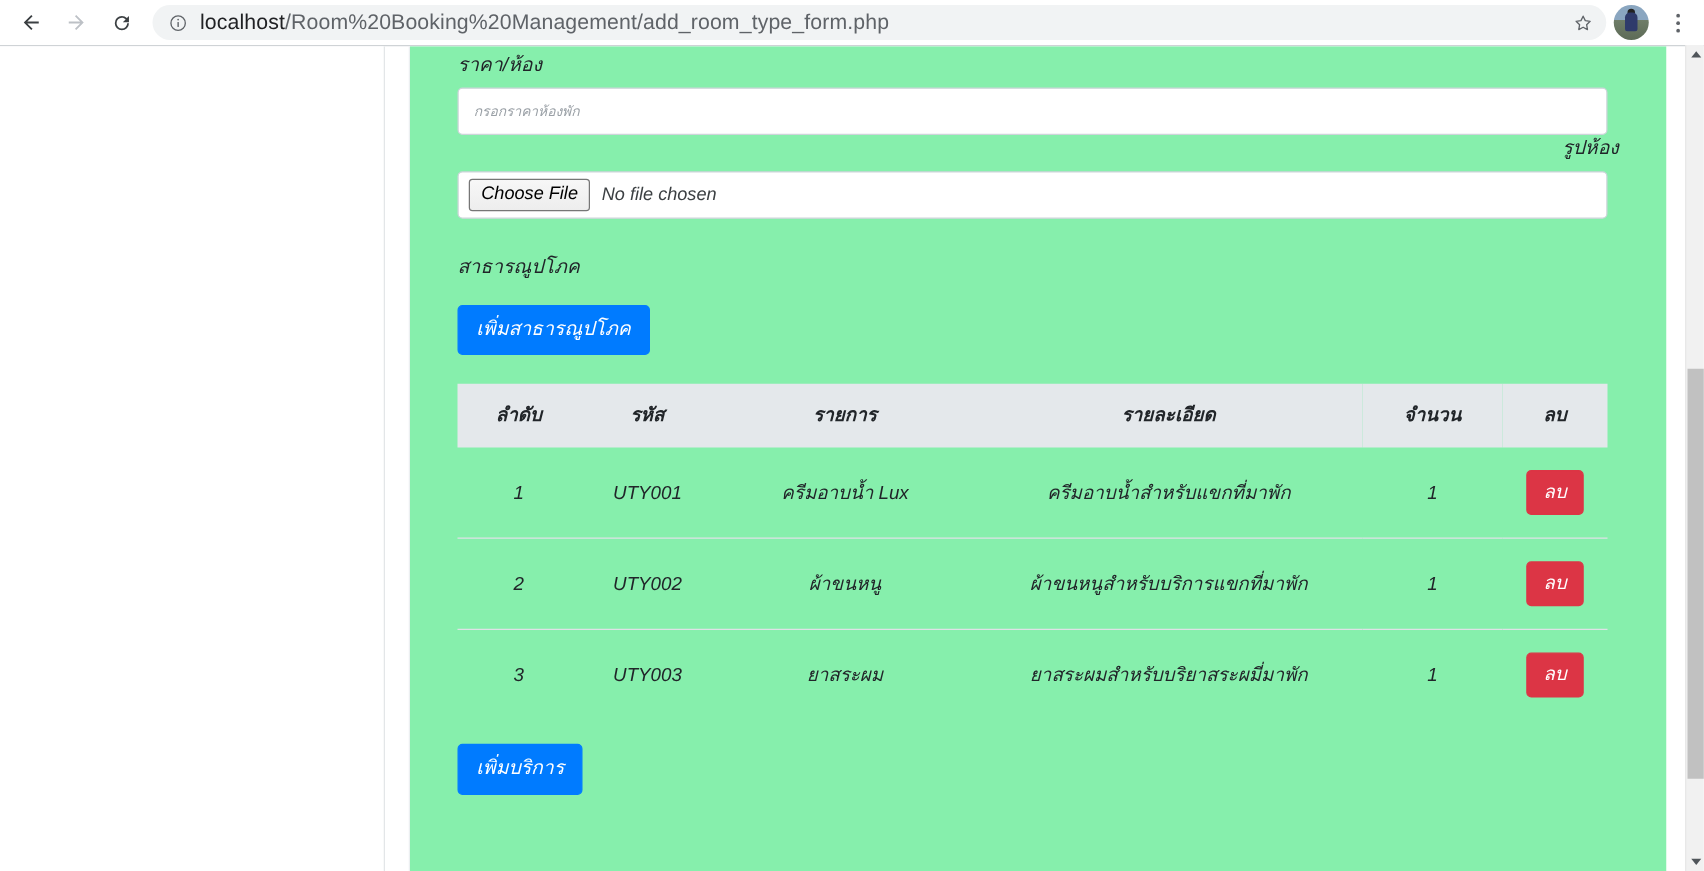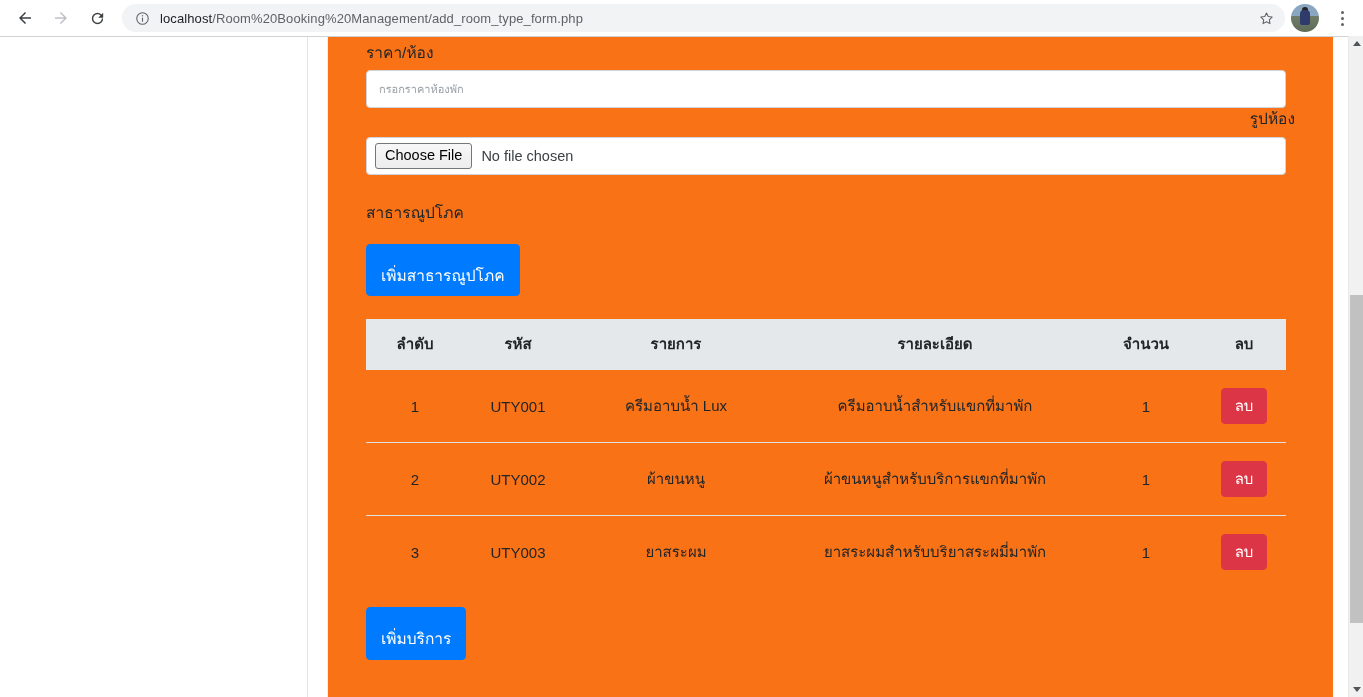--- a/index.html
+++ b/index.html
@@ -58,21 +58,21 @@
     padding: 0 12px;
     position: relative;
   }
   .site-info-icon {
     width: 16px; height: 16px;
     margin-right: 10px;
     flex: 0 0 16px;
     display: flex; align-items: center; justify-content: center;
   }
   .url-text {
-    font-size: 13px;
+    font-size: 17px;
     color: #202124;
     white-space: nowrap;
     overflow: hidden;
     letter-spacing: 0.1px;
   }
   .url-text .url-host { color: #202124; }
   .url-text .url-path { color: #5f6368; }
   .star-btn {
     position: absolute;
     right: 6px; top: 1px;
@@ -147,22 +147,23 @@
     top: 0; left: 0;
     width: 307px; height: 661px;
     background: #ffffff;
   }
 
   
   .content {
     position: absolute;
     top: 0; left: 328px;
     width: 1005px; height: 661px;
-    background: #f97316;
+    background: #86efac;
     padding: 0 38px 0 38px;
+    font-style: italic;
   }
 
   .field-label {
     font-size: 15.5px;
     color: #212529;
     margin-top: 5px;
     margin-bottom: 6px;
     line-height: 1.45;
   }
   .form-control {
@@ -215,21 +216,21 @@
   }
 
   .btn-primary {
     display: inline-block;
     background: #007bff;
     color: #ffffff;
     border: 1px solid #007bff;
     border-radius: 4px;
     font-size: 15.5px;
     line-height: 1;
-    padding: 23px 14px 12px 14px;
+    padding: 11px 14px 12px 14px;
     margin-top: 19px;
     cursor: pointer;
   }
 
   
   .data-table {
     width: 920px;
     border-collapse: collapse;
     margin-top: 23px;
     table-layout: fixed;

